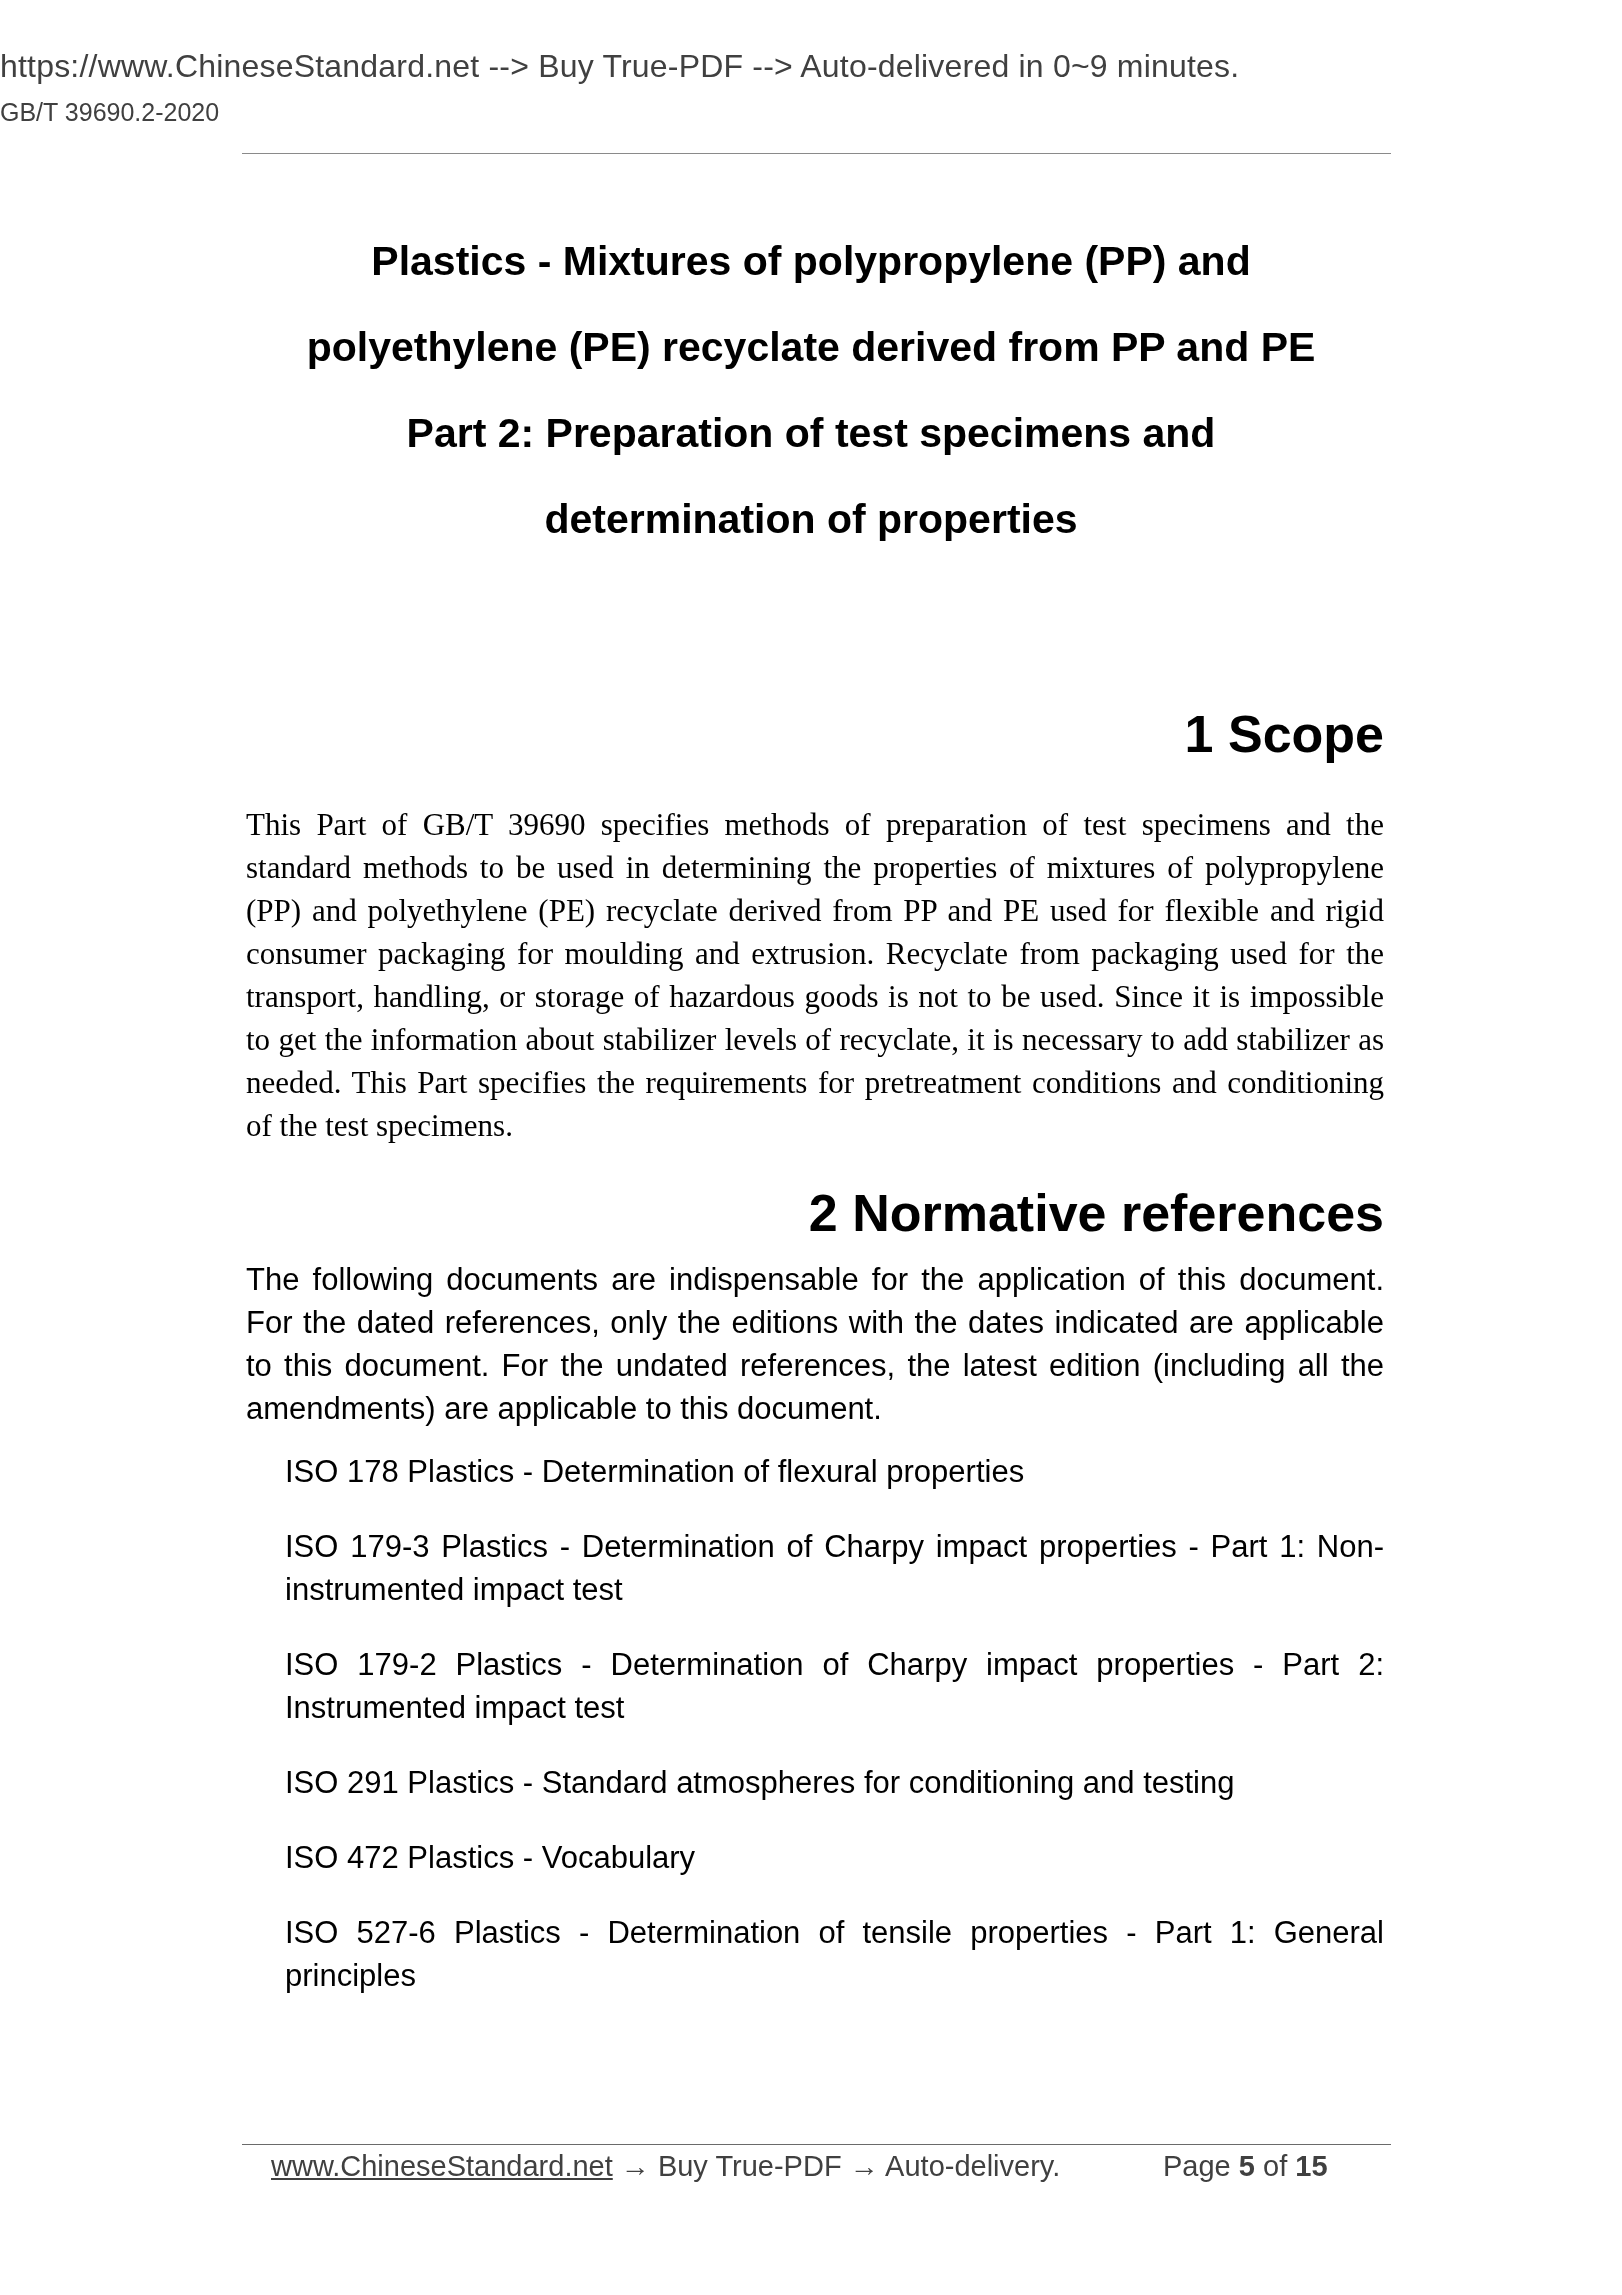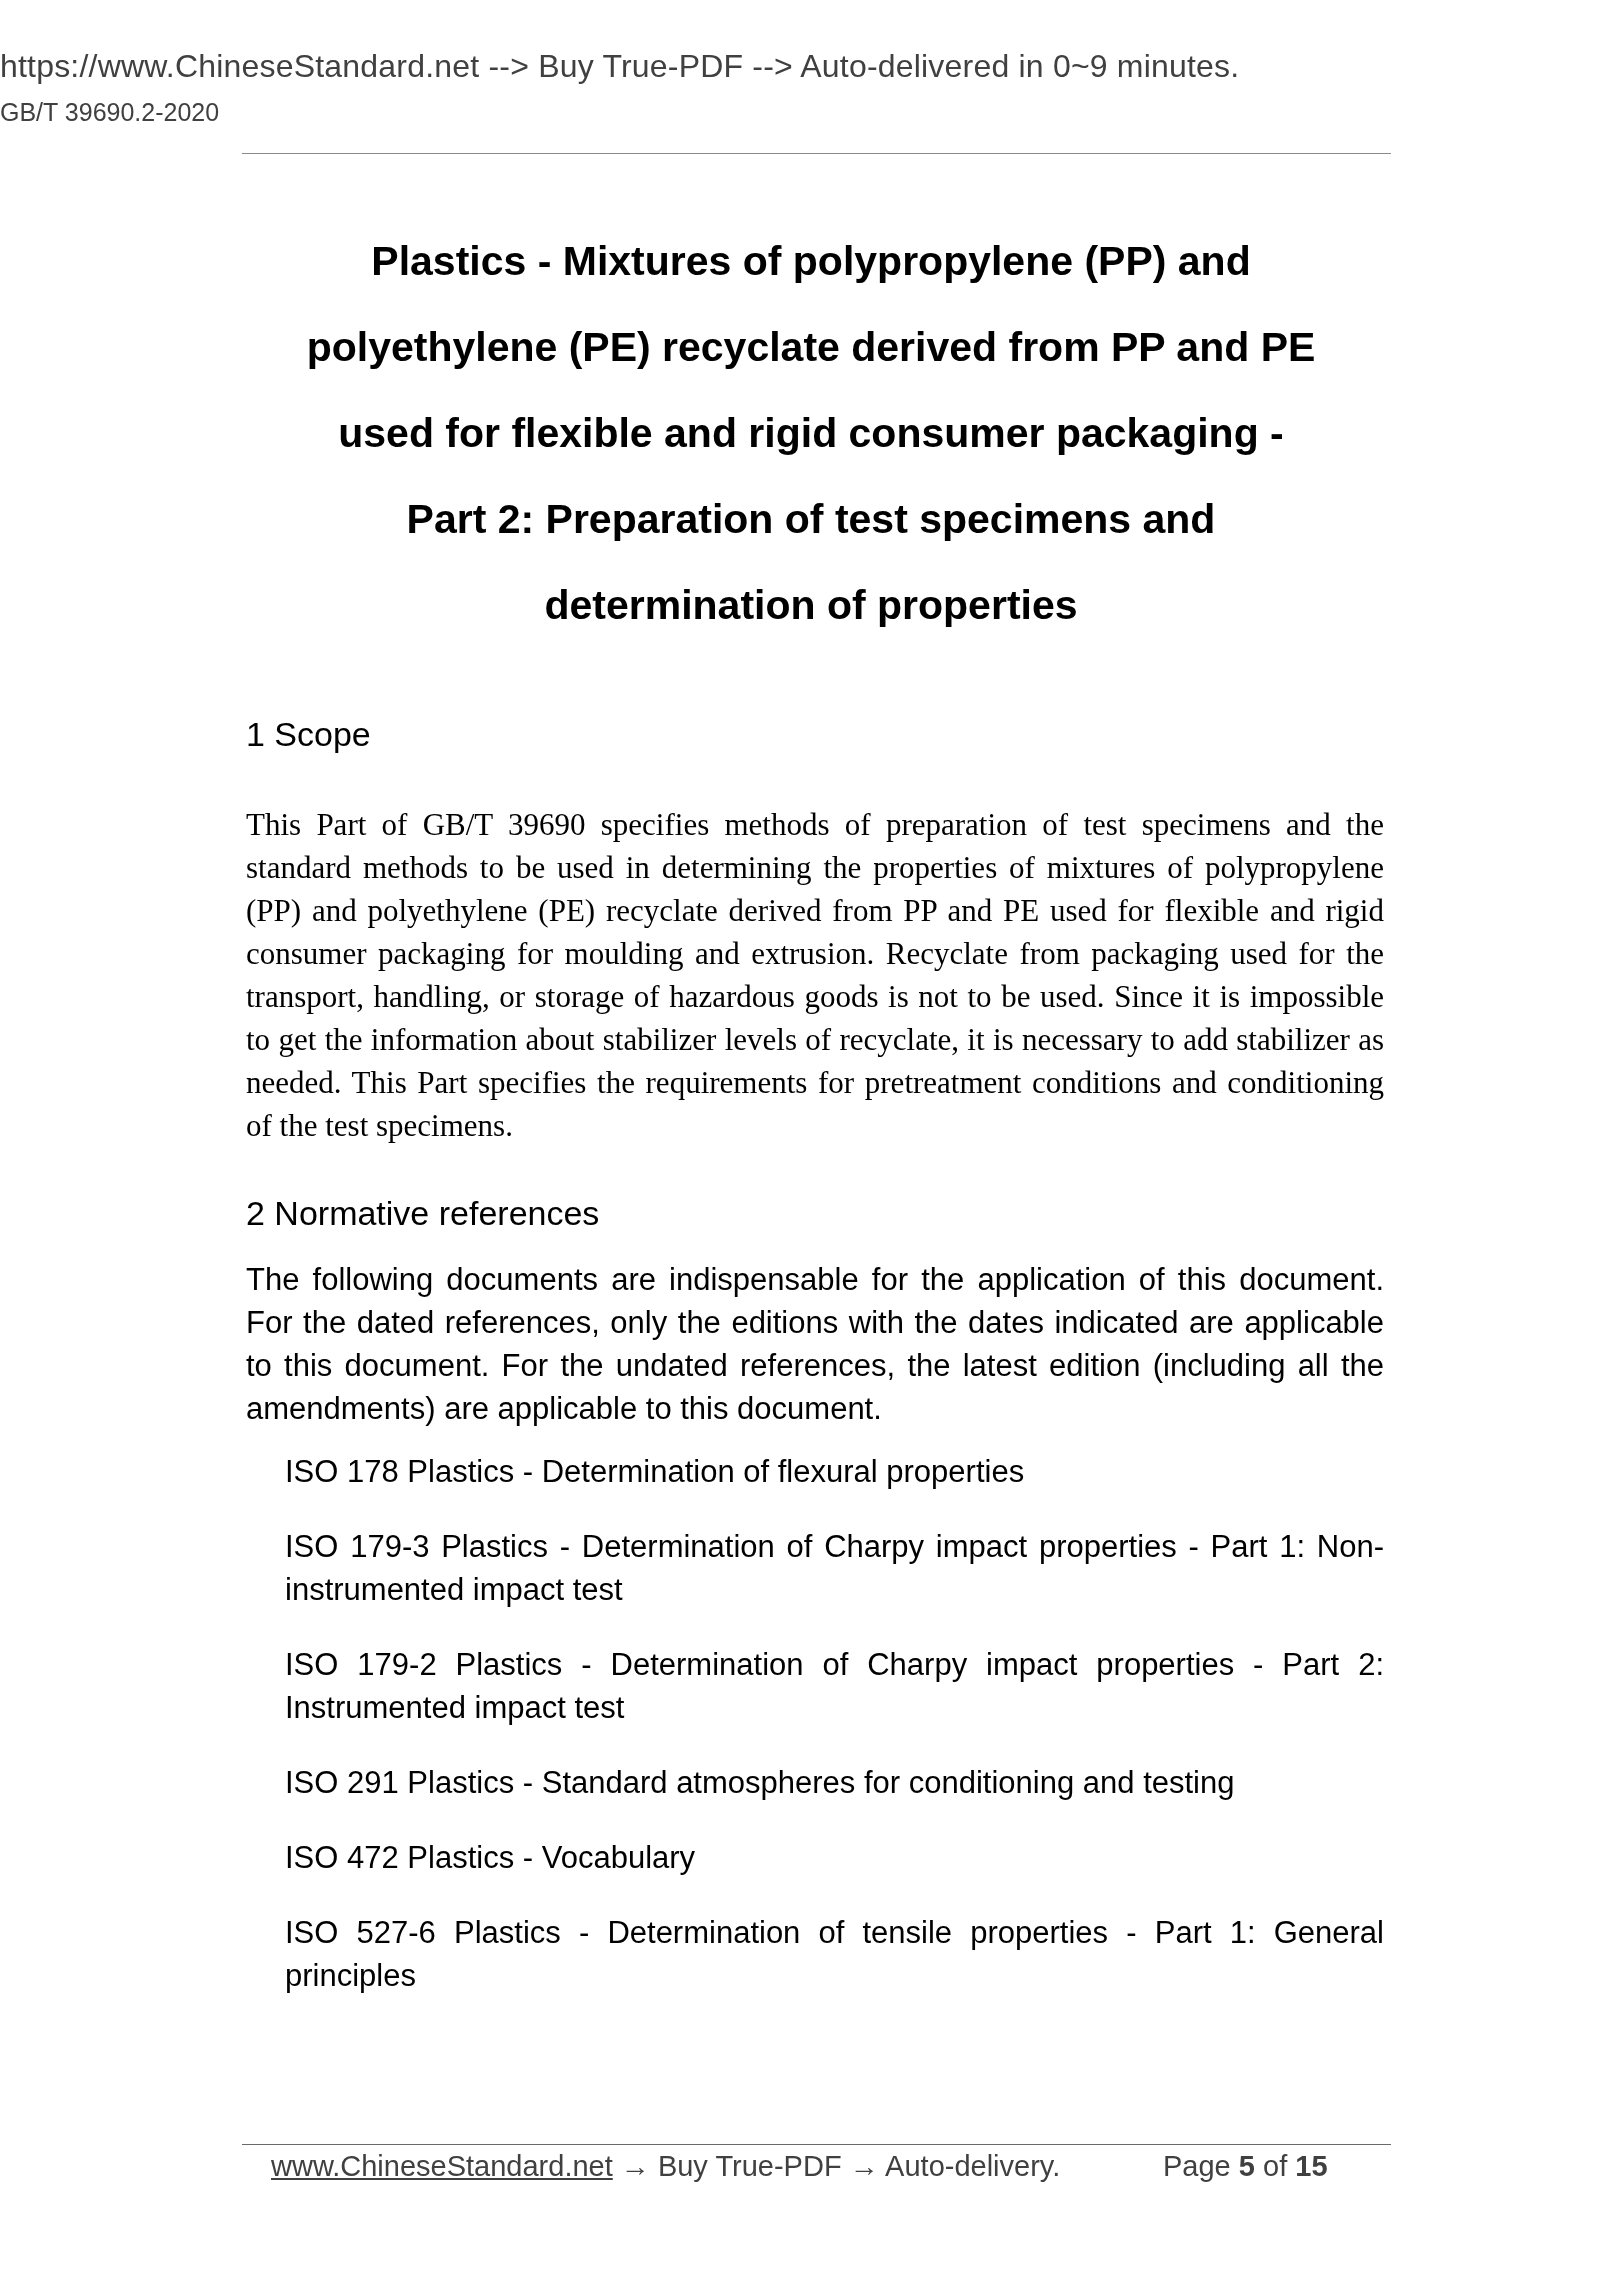--- a/index.html
+++ b/index.html
@@ -21,21 +21,21 @@
   }
   .title {
     position: absolute; left: 233px; width: 1156px; top: 218px;
     text-align: center; font-weight: bold; font-size: 41px; line-height: 86px;
   }
   .title div { white-space: nowrap; }
   .content {
     position: absolute; left: 246px; width: 1138px; top: 709px;
     font-size: 31px; line-height: 43px;
   }
-  .h1 { font-weight: normal; font-size: 34px; line-height: 50px; margin: 0; }
+  .h1 { font-weight: bold; font-size: 52px; line-height: 50px; margin: 0; text-align: right; }
   .p { text-align: justify; margin: 0; }
   .sec1-title { margin-bottom: 44px; }
   .sec1-body { margin-bottom: 41px; font-family: Liberation Serif, serif; }
   .sec2-title { margin-bottom: 20px; }
   .refs { margin-top: 20px; padding-left: 39px; }
   .ref { text-align: justify; margin: 0 0 32px 0; }
   .ftr-rule {
     position: absolute; left: 242px; width: 1149px; top: 2144px; height: 0;
     border-top: 1.7px solid #6a6a6a;
   }
@@ -50,21 +50,20 @@
 </head>
 <body>
 
 <div class="hdr-url">https://www.ChineseStandard.net --&gt; Buy True-PDF --&gt; Auto-delivered in 0~9 minutes.</div>
 <div class="hdr-std">GB/T 39690.2-2020</div>
 <div class="hdr-rule"></div>
 
 <div class="title">
   <div>Plastics - Mixtures of polypropylene (PP) and</div>
   <div>polyethylene (PE) recyclate derived from PP and PE</div>
-  <div>used for flexible and rigid consumer packaging -</div>
   <div>Part 2: Preparation of test specimens and</div>
   <div>determination of properties</div>
 </div>
 
 <div class="content">
   <h2 class="h1 sec1-title">1 Scope</h2>
   <p class="p sec1-body">This Part of GB/T 39690 specifies methods of preparation of test specimens and the standard methods to be used in determining the properties of mixtures of polypropylene (PP) and polyethylene (PE) recyclate derived from PP and PE used for flexible and rigid consumer packaging for moulding and extrusion. Recyclate from packaging used for the transport, handling, or storage of hazardous goods is not to be used. Since it is impossible to get the information about stabilizer levels of recyclate, it is necessary to add stabilizer as needed. This Part specifies the requirements for pretreatment conditions and conditioning of the test specimens.</p>
 
   <h2 class="h1 sec2-title">2 Normative references</h2>
   <p class="p">The following documents are indispensable for the application of this document. For the dated references, only the editions with the dates indicated are applicable to this document. For the undated references, the latest edition (including all the amendments) are applicable to this document.</p>

